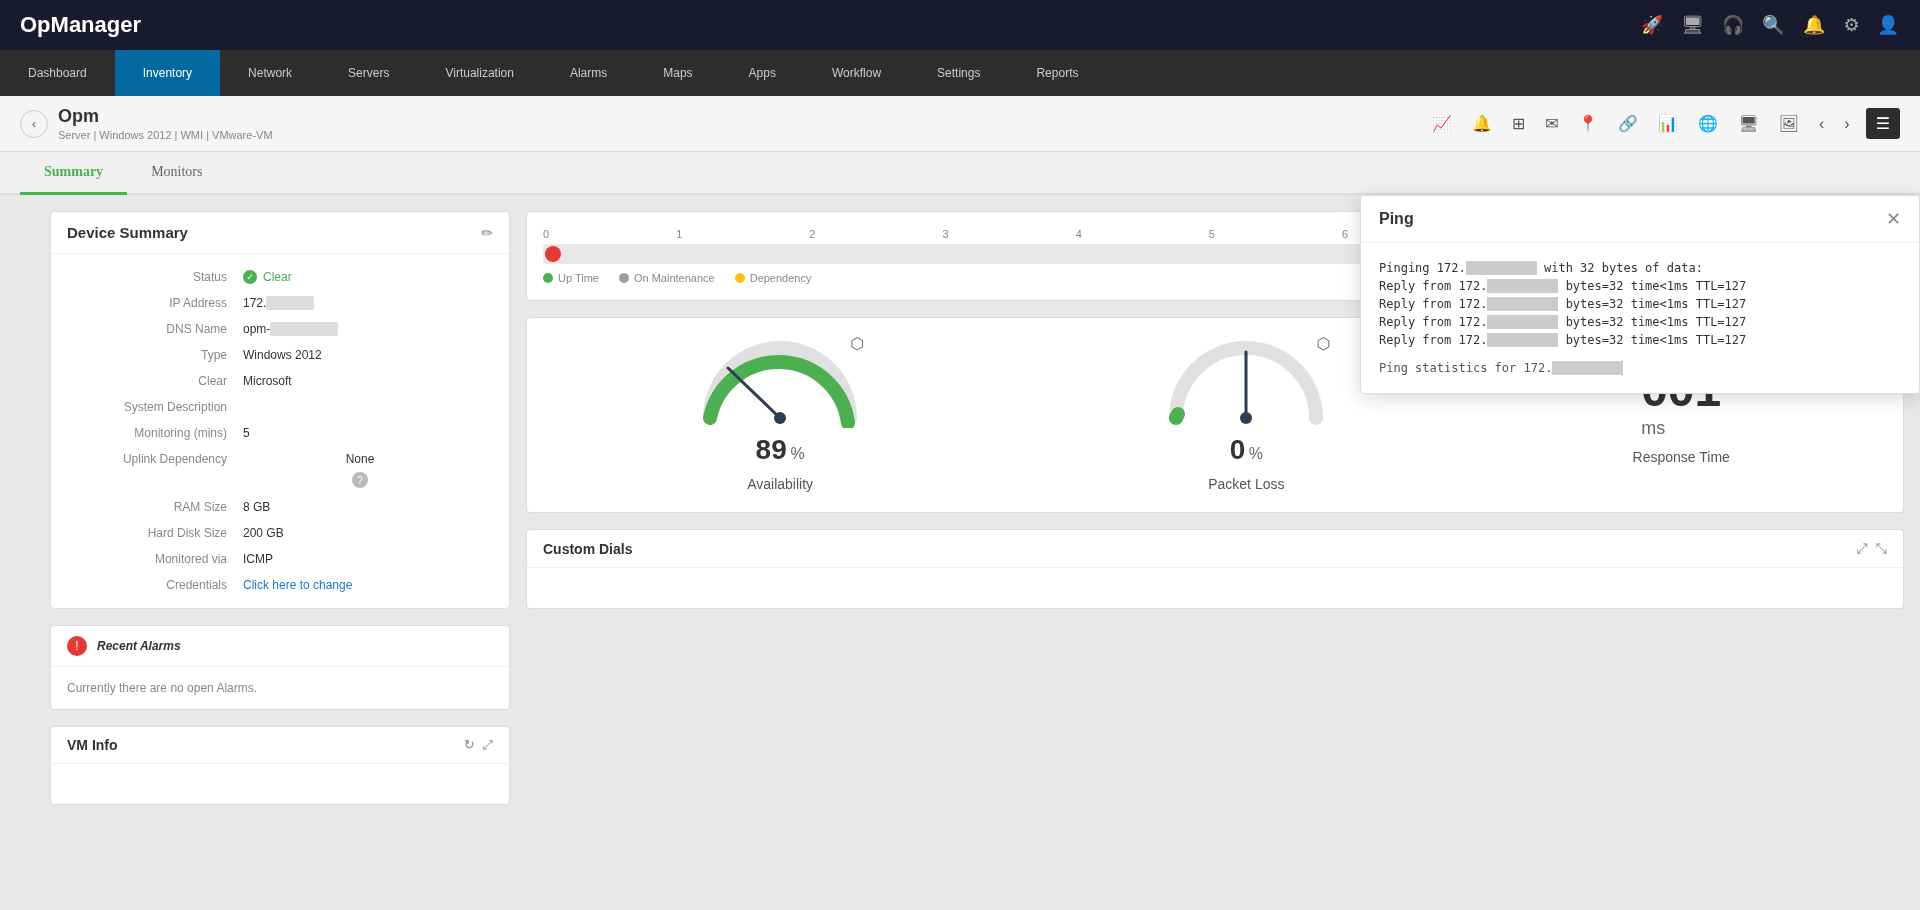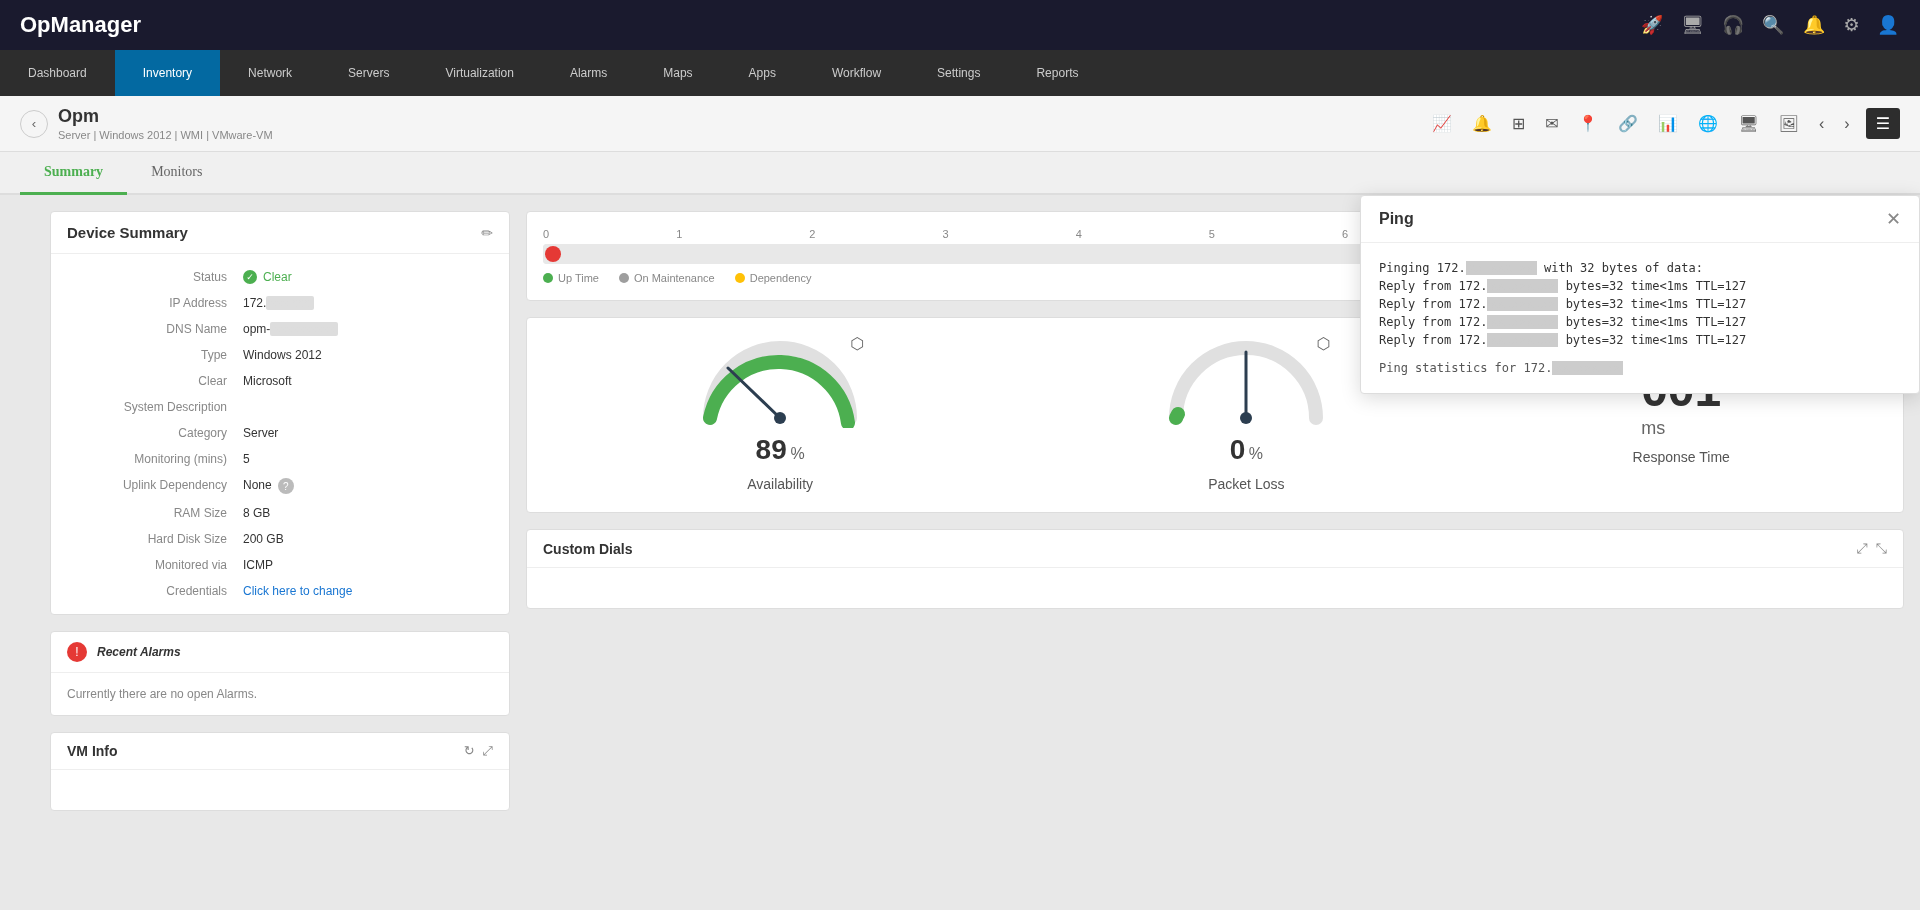--- a/index.html
+++ b/index.html
@@ -223,21 +223,23 @@
       padding: 0 4px;
       user-select: none;
     }
     .credentials-link {
       color: #1976d2;
       text-decoration: none;
       cursor: pointer;
     }
     .none-badge {
       display: flex;
+      align-items: center;
       gap: 6px;
+      flex-direction: column;
     }
     .question-badge {
       background: #bbb;
       color: white;
       border-radius: 50%;
       width: 16px;
       height: 16px;
       display: inline-flex;
       align-items: center;
       justify-content: center;
@@ -617,24 +619,20 @@
         <div class="summary-row">
           <span class="summary-label">Clear</span>
           <span class="summary-value">Microsoft</span>
         </div>
 
         <div class="summary-row">
           <span class="summary-label">System Description</span>
           <span class="summary-value"></span>
         </div>
 
-        <div class="summary-row">
-          <span class="summary-label">Category</span>
-          <span class="summary-value">Server</span>
-        </div>
 
         <div class="summary-row">
           <span class="summary-label">Monitoring (mins)</span>
           <span class="summary-value">5</span>
         </div>
 
         <div class="summary-row">
           <span class="summary-label">Uplink Dependency</span>
           <span class="summary-value">
             <span class="none-badge">

